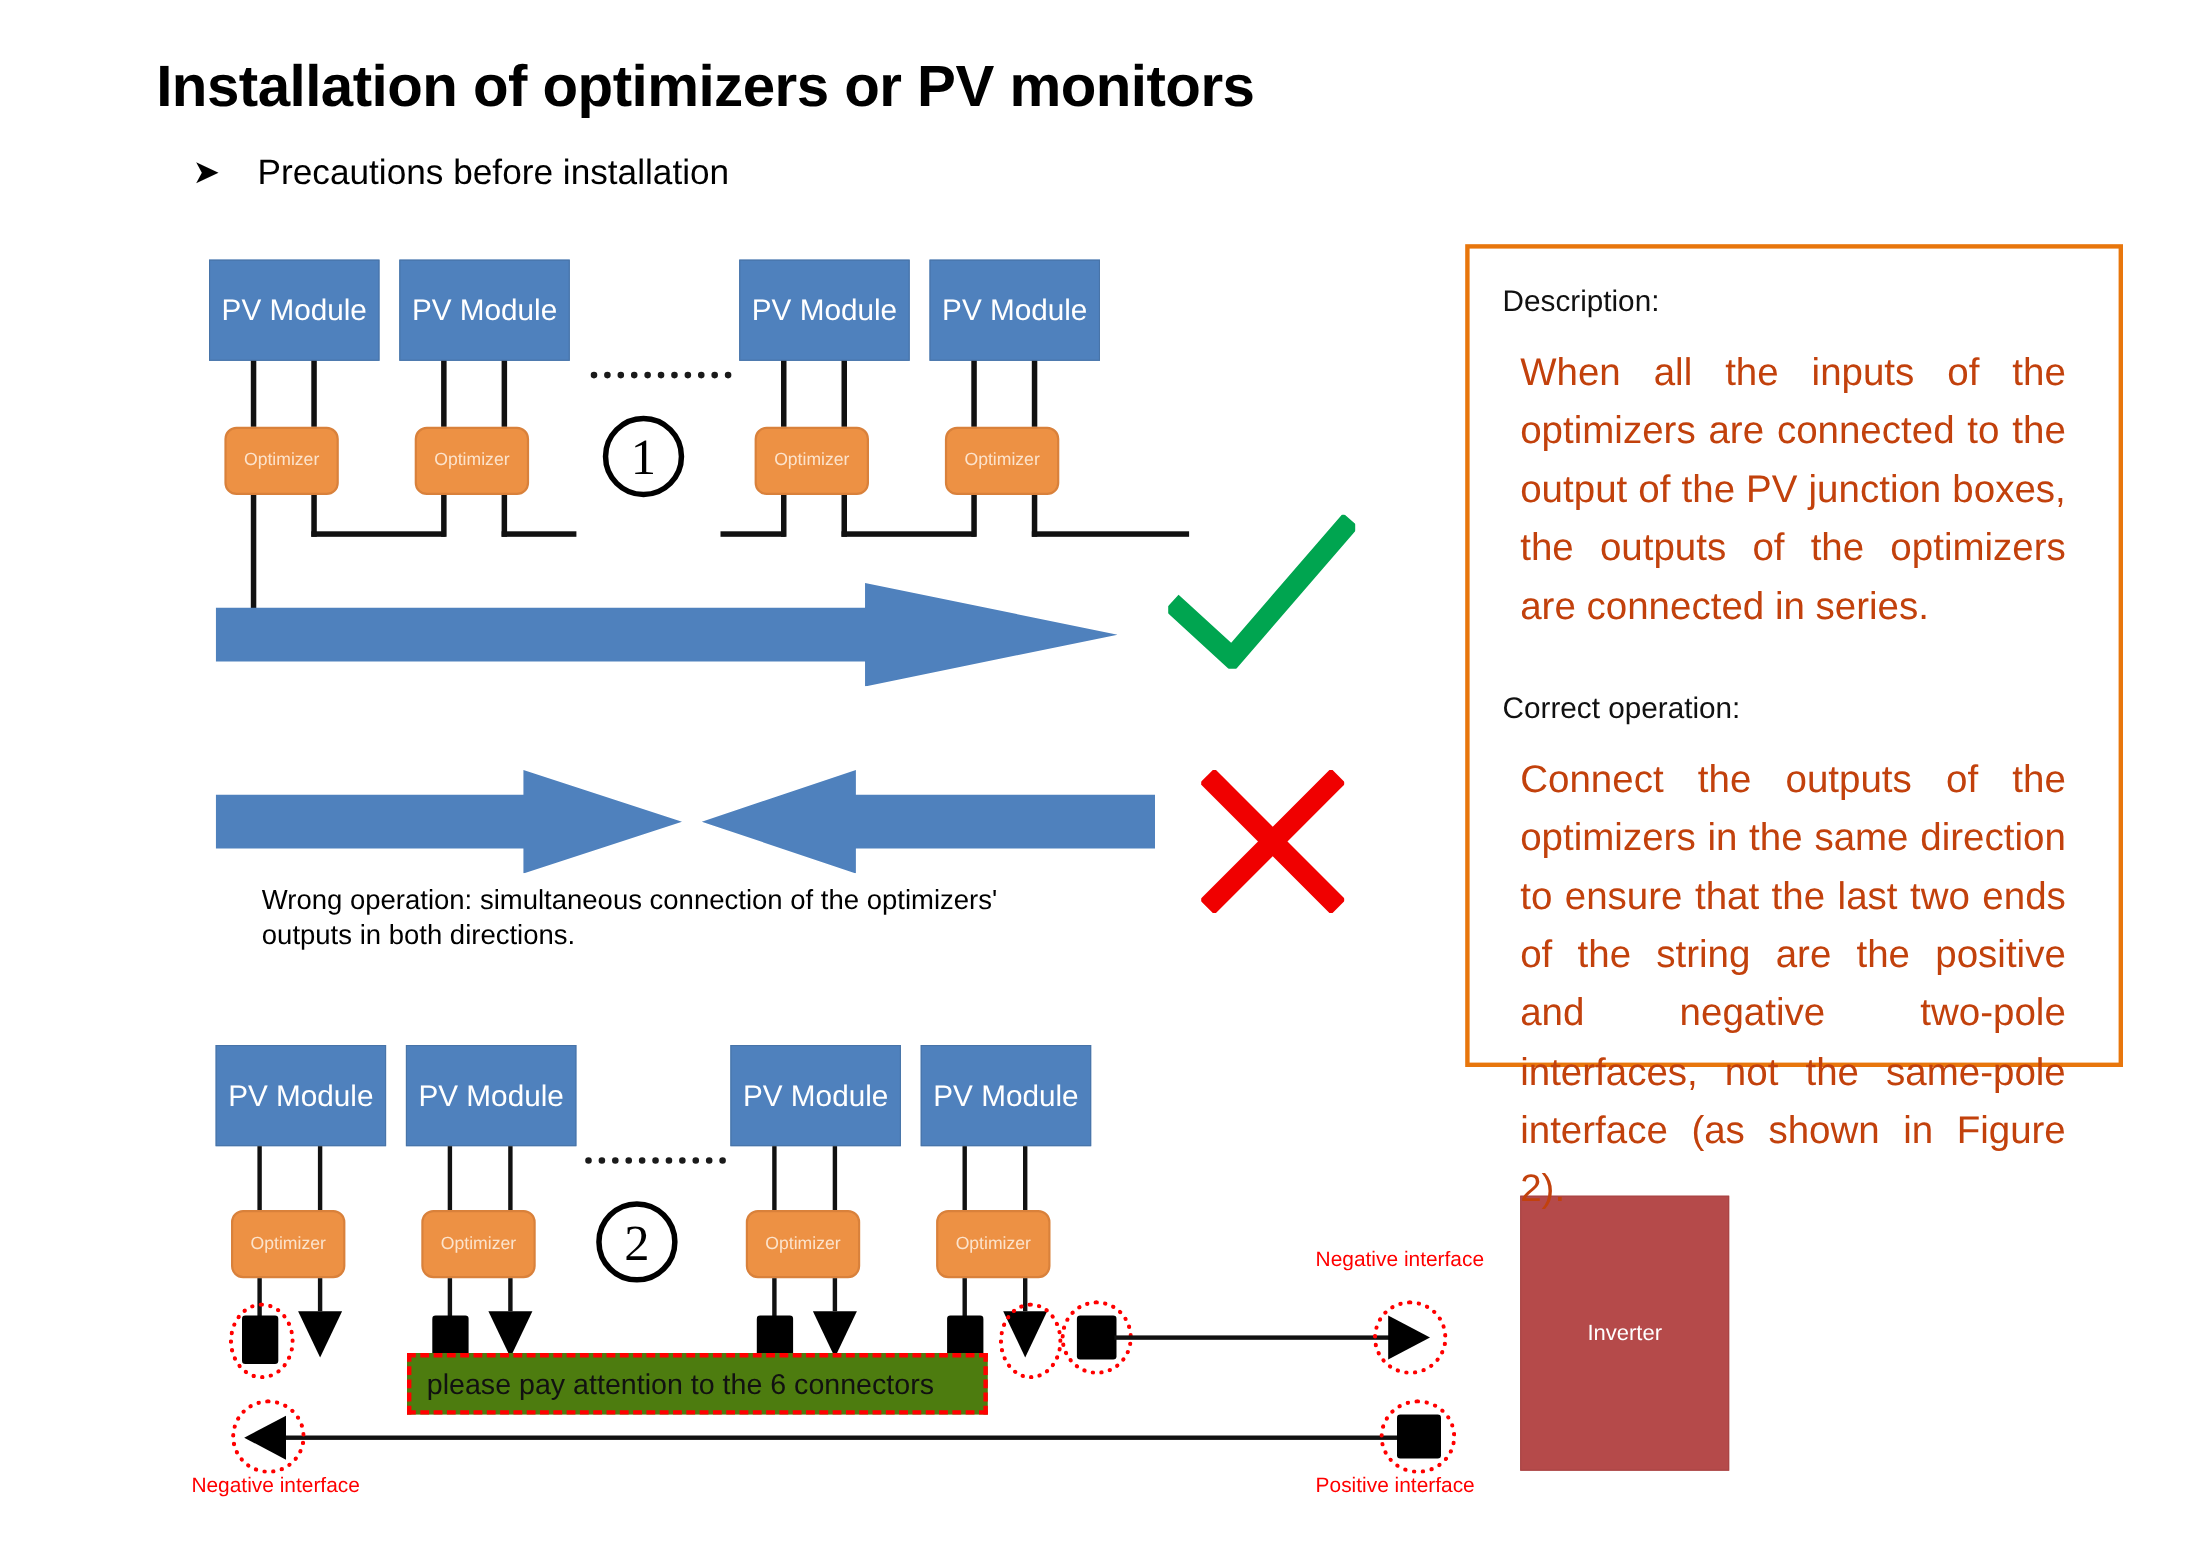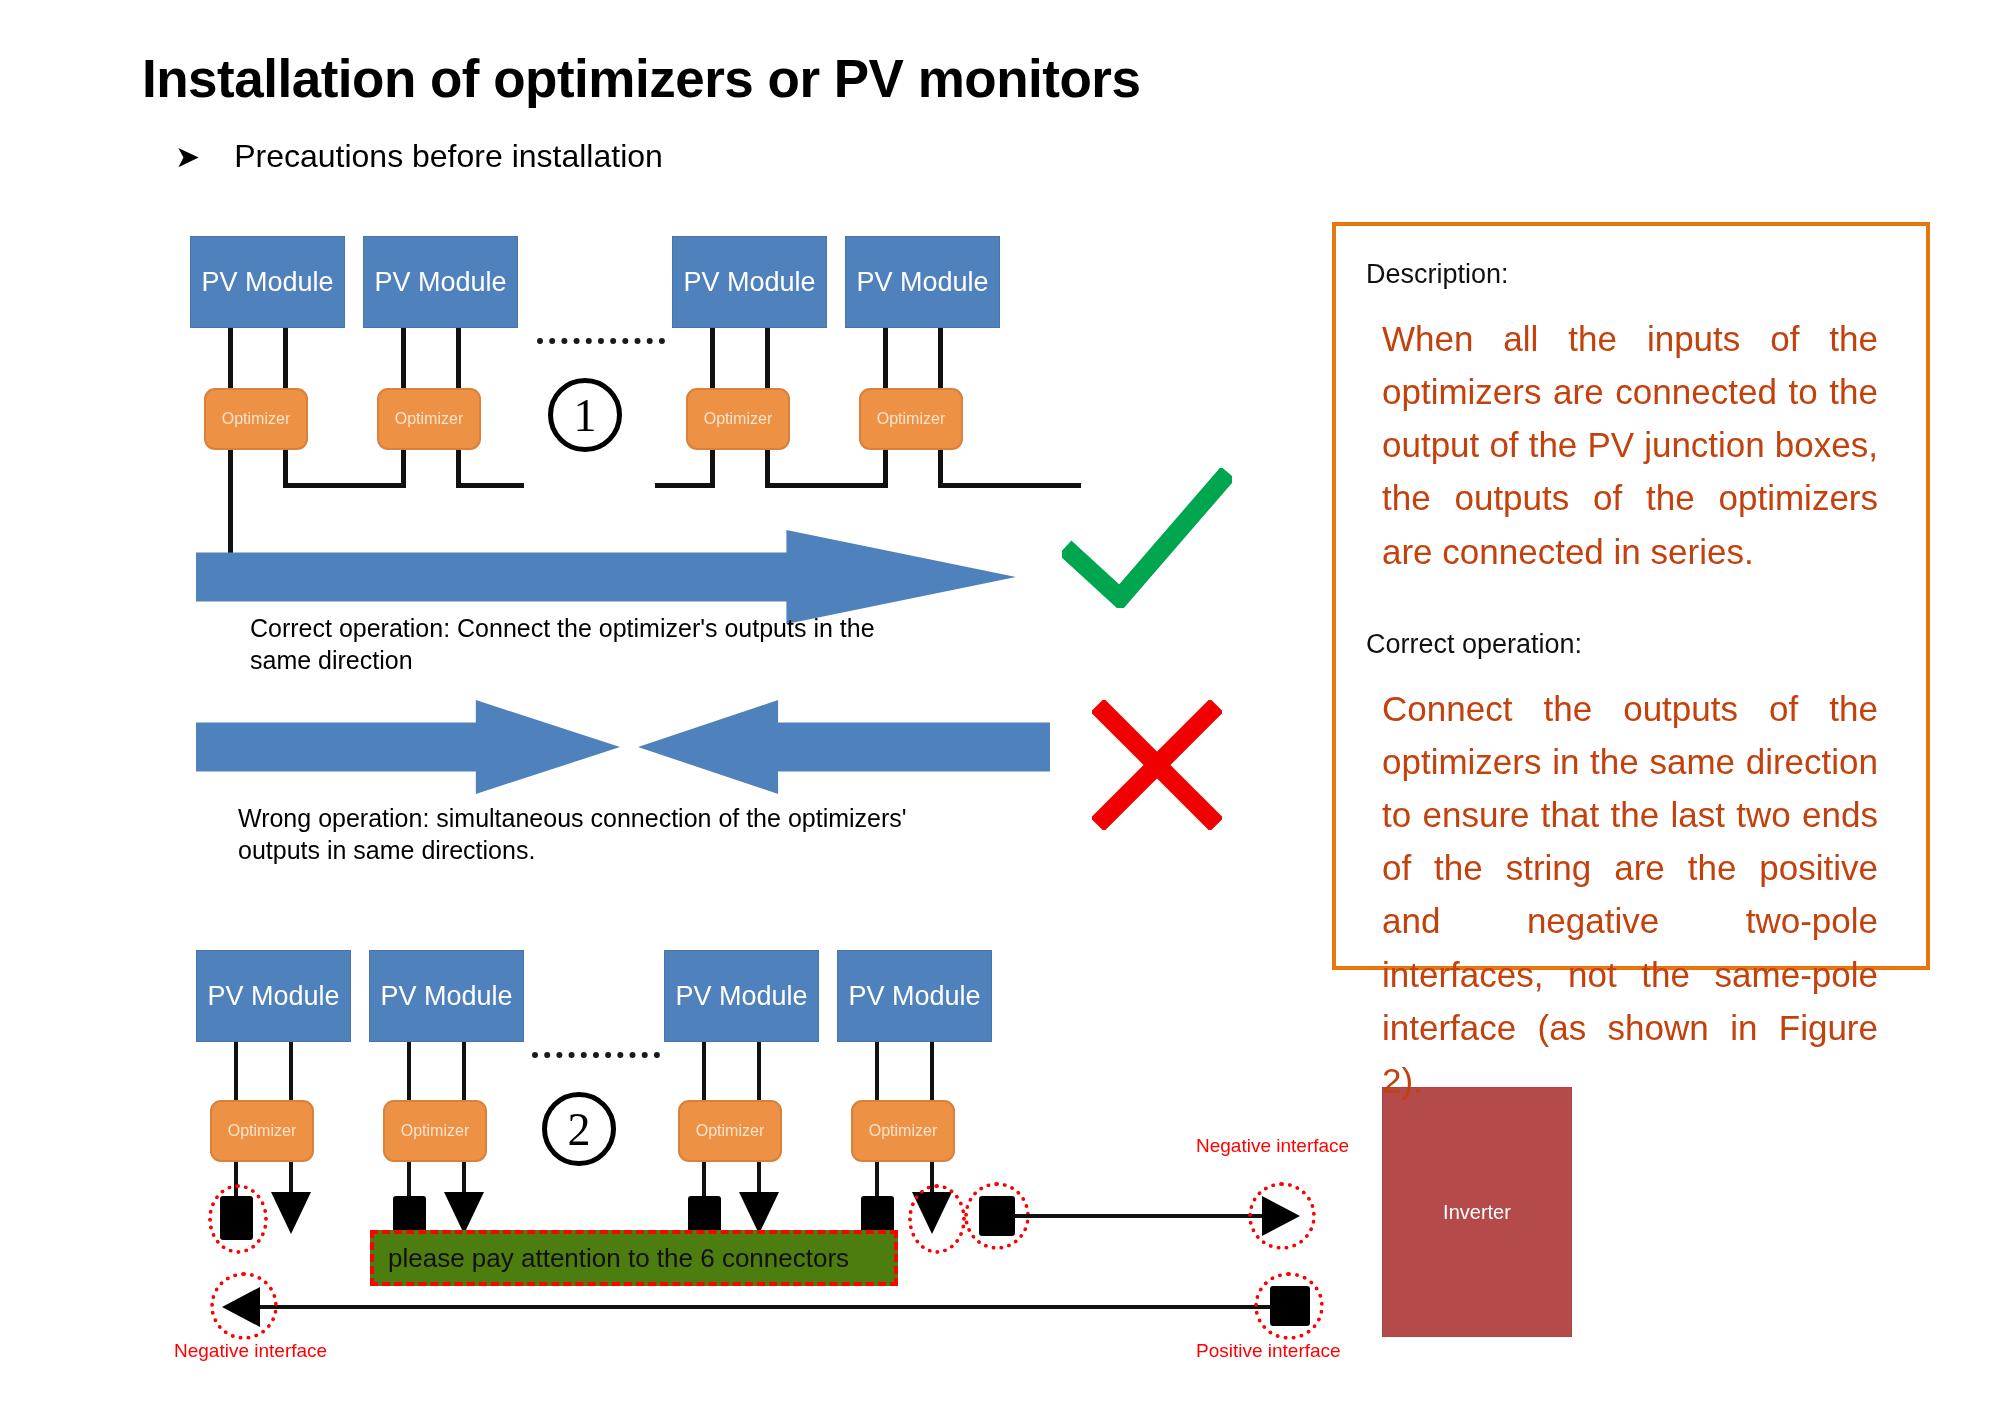--- a/index.html
+++ b/index.html
@@ -279,25 +279,24 @@
   <div class="wire-v" style="left:710px; top:450px; height:38px;"></div>
   <div class="wire-v" style="left:765px; top:450px; height:38px;"></div>
   <div class="wire-h" style="left:765px; top:483px; width:122px;"></div>
   <div class="wire-v" style="left:883px; top:450px; height:38px;"></div>
   <div class="wire-v" style="left:938px; top:450px; height:38px;"></div>
   <div class="wire-h" style="left:938px; top:483px; width:143px;"></div>
 
   <div class="circled-num" style="left:548px; top:378px;">1</div>
 
   <div class="block-arrow arrow-right" style="left:196px; top:530px; width:820px; height:94px;"></div>
-  <div class="caption" style="left:250px; top:612px; width:690px;">Correct operation: Connect the optimizer's outputs in the same direction</div>
 
   <div class="block-arrow arrow-right-sm" style="left:196px; top:700px; width:424px; height:94px;"></div>
   <div class="block-arrow arrow-left-sm" style="left:638px; top:700px; width:412px; height:94px;"></div>
-  <div class="caption" style="left:238px; top:802px; width:740px;">Wrong operation: simultaneous connection of the optimizers' outputs in same directions.</div>
+  <div class="caption" style="left:238px; top:802px; width:740px;">Wrong operation: simultaneous connection of the optimizers' outputs in both directions.</div>
 
   <svg class="mark" style="left:1062px; top:468px;" width="170" height="140" viewBox="0 0 170 140">
     <polyline points="10,86 58,130 160,12" fill="none" stroke="#00A550" stroke-width="19" stroke-linecap="square"></polyline>
   </svg>
 
   <svg class="mark" style="left:1092px; top:700px;" width="130" height="130" viewBox="0 0 130 130">
     <line x1="12" y1="12" x2="118" y2="118" stroke="#F00000" stroke-width="19" stroke-linecap="square"></line>
     <line x1="118" y1="12" x2="12" y2="118" stroke="#F00000" stroke-width="19" stroke-linecap="square"></line>
   </svg>
 

